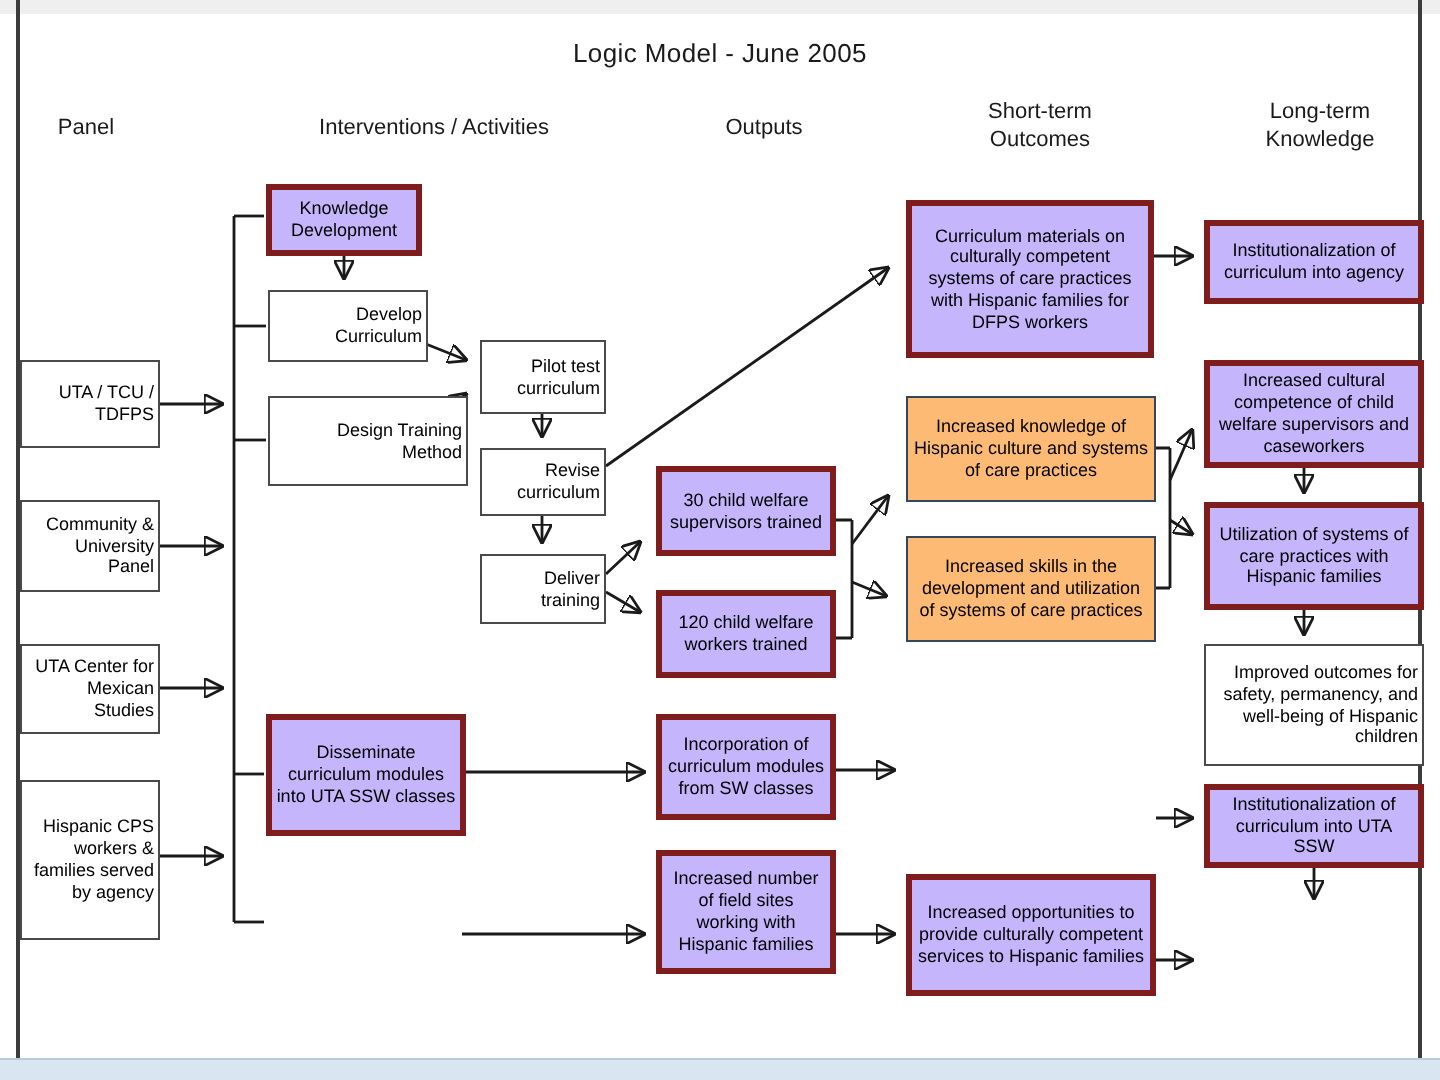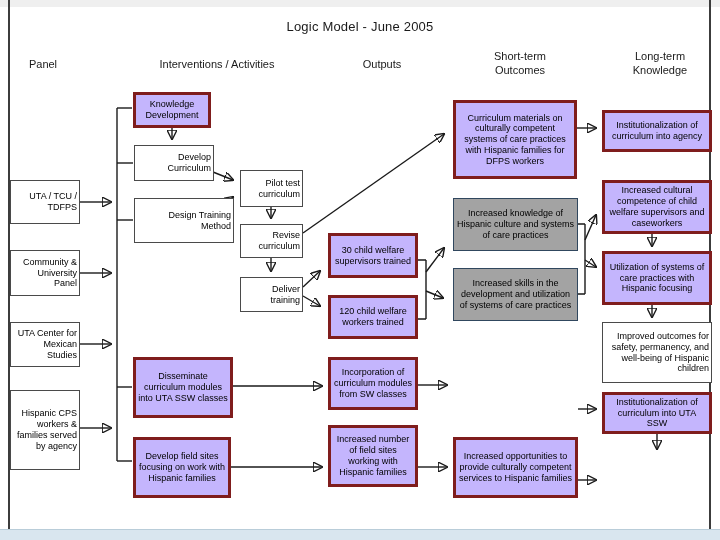--- a/index.html
+++ b/index.html
@@ -12,21 +12,21 @@
   .frame-right{position:absolute;left:709px;top:0;width:2px;height:529px;background:#3c3c3c;}
   .bottom-strip{position:absolute;left:0;top:529px;width:720px;height:11px;background:#d9e6ef;border-top:1px solid #b9cdd9;box-sizing:border-box;}
   .title{position:absolute;left:0;right:0;top:19px;text-align:center;font-size:13px;color:#1a1a1a;letter-spacing:.2px;}
   .col-header{position:absolute;font-size:11px;line-height:1.3;color:#1a1a1a;text-align:center;}
   .node{
     position:absolute;display:flex;align-items:center;justify-content:center;
     text-align:center;font-size:9px;line-height:1.2;padding:1px 2px;box-sizing:border-box;
   }
   .node.white{background:#ffffff;border:1px solid #4a4a4a;text-align:right;}
   .node.yellow{background:#c4b5fd;border:3px solid #7f1d1d;}
-  .node.blue{background:#a3a3a3;border:1px solid #30475e;}
+  .node.blue{background:#fdba74;border:1px solid #30475e;}
   svg.connectors{position:absolute;left:0;top:0;pointer-events:none;}
   svg.connectors path{stroke:#1a1a1a;stroke-width:1.4;fill:none;}
 </style>
 </head>
 <body>
 
 <div class="stage">
 
   <div class="top-strip"></div>
   <div class="frame-left"></div>
@@ -85,35 +85,34 @@
 
   <div class="node white" style="left:10px;top:180px;width:70px;height:44px">UTA / TCU / TDFPS</div>
   <div class="node white" style="left:10px;top:250px;width:70px;height:46px">Community &amp; University Panel</div>
   <div class="node white" style="left:10px;top:322px;width:70px;height:45px">UTA Center for Mexican Studies</div>
   <div class="node white" style="left:10px;top:390px;width:70px;height:80px">Hispanic CPS workers &amp; families served by agency</div>
 
   <div class="node yellow" style="left:133px;top:92px;width:78px;height:36px">Knowledge Development</div>
   <div class="node white" style="left:134px;top:145px;width:80px;height:36px">Develop Curriculum</div>
   <div class="node white" style="left:134px;top:198px;width:100px;height:45px">Design Training Method</div>
   <div class="node yellow" style="left:133px;top:357px;width:100px;height:61px">Disseminate curriculum modules into UTA SSW classes</div>
-  <div class="node yellow" style="left:133px;top:437px;width:98px;height:61px">Develop field sites focusing on work with Hispanic families</div>
 
   <div class="node white" style="left:240px;top:170px;width:63px;height:37px">Pilot test curriculum</div>
   <div class="node white" style="left:240px;top:224px;width:63px;height:34px">Revise curriculum</div>
   <div class="node white" style="left:240px;top:277px;width:63px;height:35px">Deliver training</div>
 
   <div class="node yellow" style="left:328px;top:233px;width:90px;height:45px">30 child welfare supervisors trained</div>
   <div class="node yellow" style="left:328px;top:295px;width:90px;height:44px">120 child welfare workers trained</div>
   <div class="node yellow" style="left:328px;top:357px;width:90px;height:53px">Incorporation of curriculum modules from SW classes</div>
   <div class="node yellow" style="left:328px;top:425px;width:90px;height:62px">Increased number of field sites working with Hispanic families</div>
 
   <div class="node yellow" style="left:453px;top:100px;width:124px;height:79px">Curriculum materials on culturally competent systems of care practices with Hispanic families for DFPS workers</div>
   <div class="node blue" style="left:453px;top:198px;width:125px;height:53px">Increased knowledge of Hispanic culture and systems of care practices</div>
   <div class="node blue" style="left:453px;top:268px;width:125px;height:53px">Increased skills in the development and utilization of systems of care practices</div>
   <div class="node yellow" style="left:453px;top:437px;width:125px;height:61px">Increased opportunities to provide culturally competent services to Hispanic families</div>
 
   <div class="node yellow" style="left:602px;top:110px;width:110px;height:42px">Institutionalization of curriculum into agency</div>
   <div class="node yellow" style="left:602px;top:180px;width:110px;height:54px">Increased cultural competence of child welfare supervisors and caseworkers</div>
-  <div class="node yellow" style="left:602px;top:251px;width:110px;height:54px">Utilization of systems of care practices with Hispanic focusing</div>
+  <div class="node yellow" style="left:602px;top:251px;width:110px;height:54px">Utilization of systems of care practices with Hispanic families</div>
   <div class="node white" style="left:602px;top:322px;width:110px;height:61px">Improved outcomes for safety, permanency, and well-being of Hispanic children</div>
   <div class="node yellow" style="left:602px;top:392px;width:110px;height:42px">Institutionalization of curriculum into UTA SSW</div>
 
 </div>
 
 </body></html>

